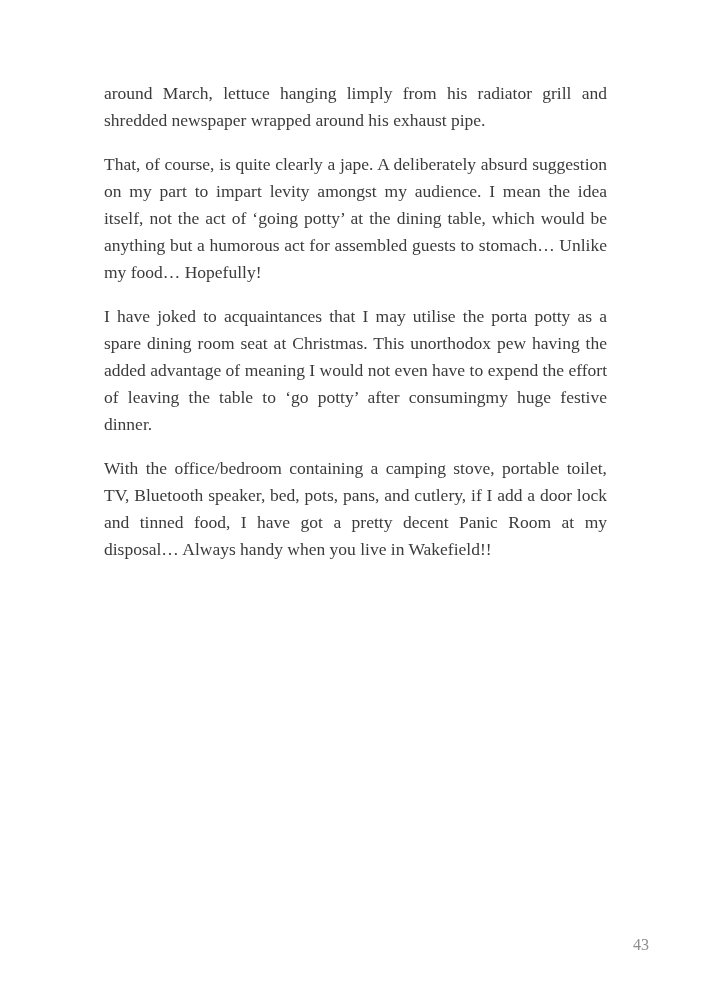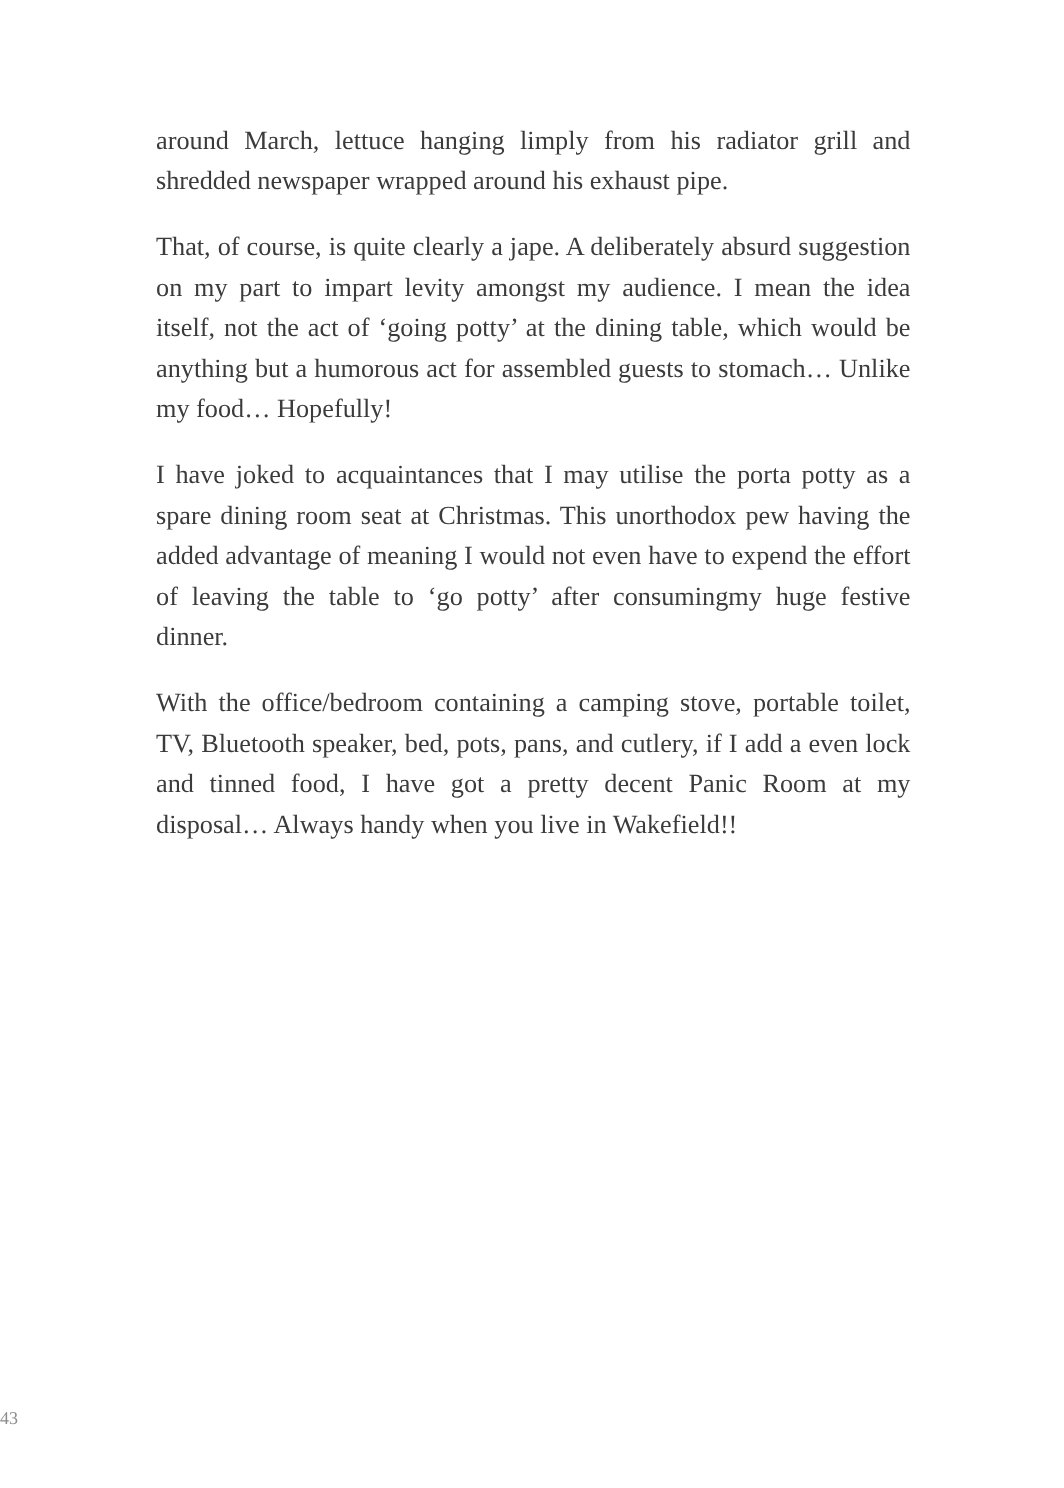--- a/index.html
+++ b/index.html
@@ -27,30 +27,30 @@
   .text-block p {
     margin: 0 0 17px 0;
     text-align: justify;
     text-justify: inter-word;
   }
   .page-number {
     position: absolute;
     left: 0;
     right: 0;
     top: 938px;
-    text-align: left;
+    text-align: right;
     color: #8c8c8c;
-    font-size: 12px;
+    font-size: 16px;
     line-height: 14px;
   }
 </style>
 </head>
 <body>
 
 <div class="page">
   <div class="text-block">
     <p>around March, lettuce hanging limply from his radiator grill and shredded newspaper wrapped around his exhaust pipe.</p>
     <p>That, of course, is quite clearly a jape. A deliberately absurd suggestion on my part to impart levity amongst my audience. I mean the idea itself, not the act of ‘going potty’ at the dining table, which would be anything but a humorous act for assembled guests to stomach… Unlike my food… Hopefully!</p>
     <p>I have joked to acquaintances that I may utilise the porta potty as a spare dining room seat at Christmas. This unorthodox pew having the added advantage of meaning I would not even have to expend the effort of leaving the table to ‘go potty’ after consumingmy huge festive dinner.</p>
-    <p>With the office/bedroom containing a camping stove, portable toilet, TV, Bluetooth speaker, bed, pots, pans, and cutlery, if I add a even lock and tinned food, I have got a pretty decent Panic Room at my disposal… Always handy when you live in Wakefield!!</p>
+    <p>With the office/bedroom containing a camping stove, portable toilet, TV, Bluetooth speaker, bed, pots, pans, and cutlery, if I add a door lock and tinned food, I have got a pretty decent Panic Room at my disposal… Always handy when you live in Wakefield!!</p>
   </div>
   <div class="page-number">43</div>
 </div>
 
 </body></html>

